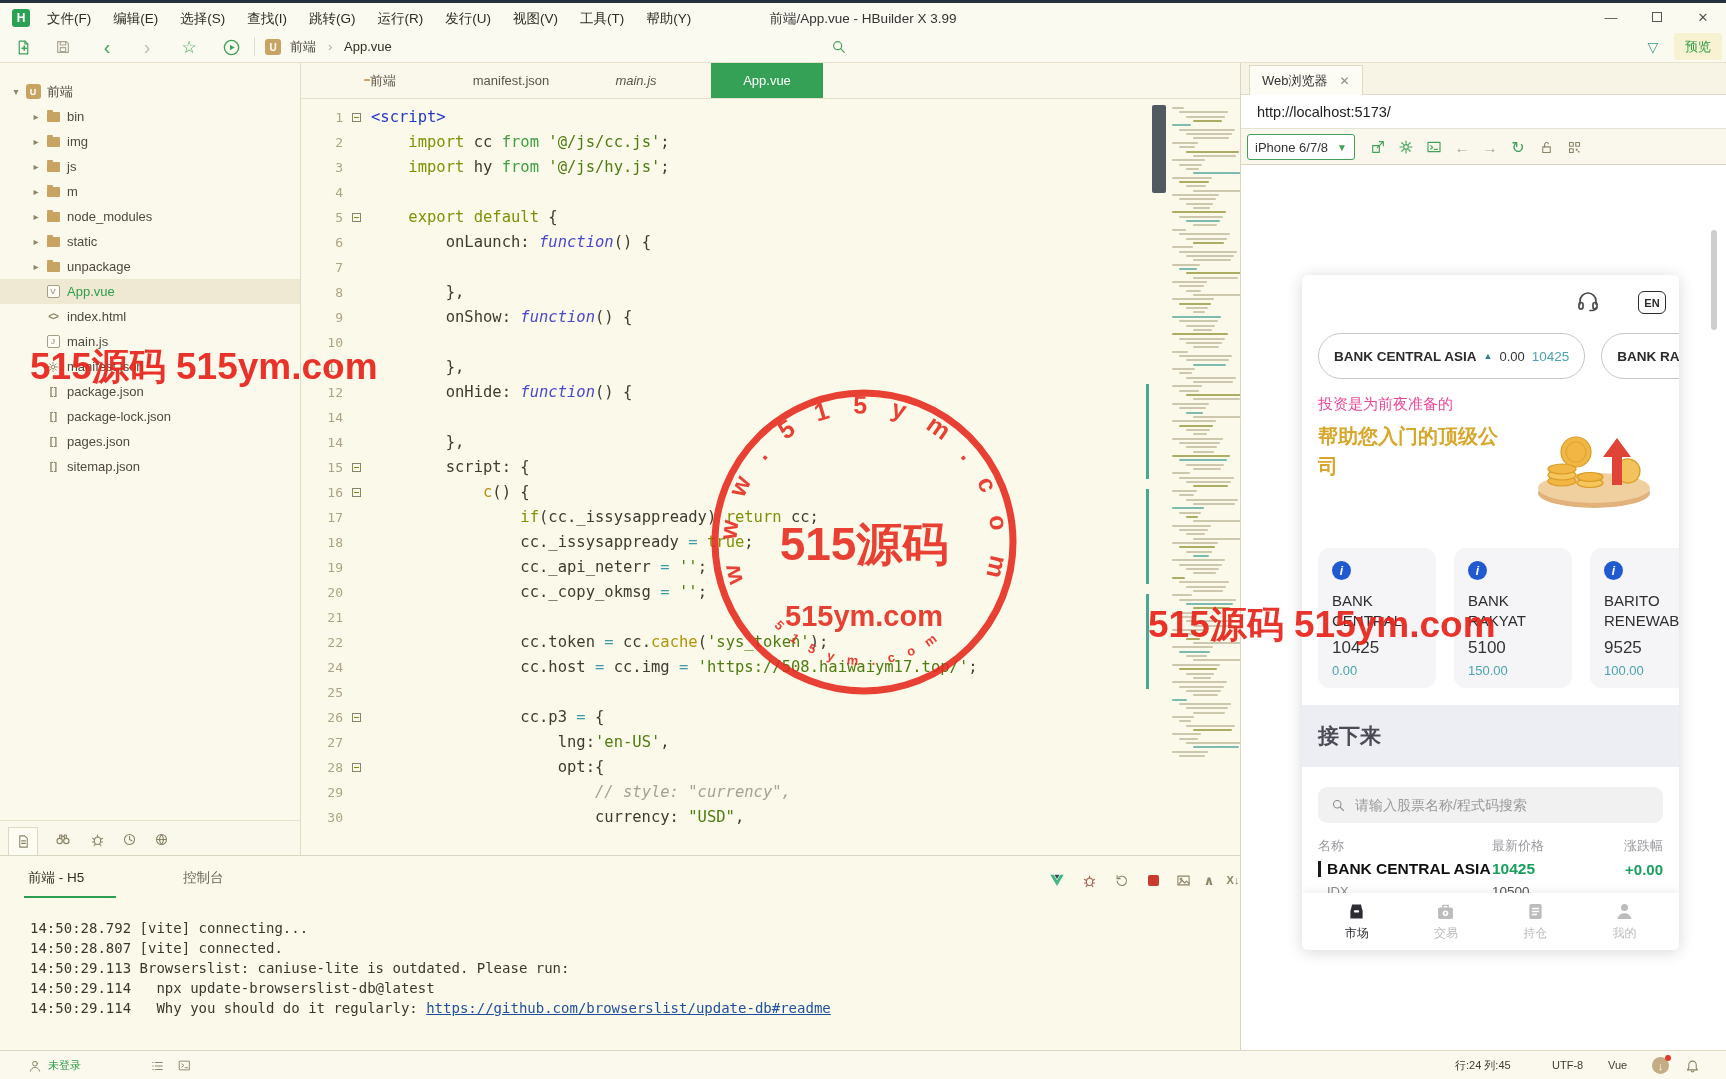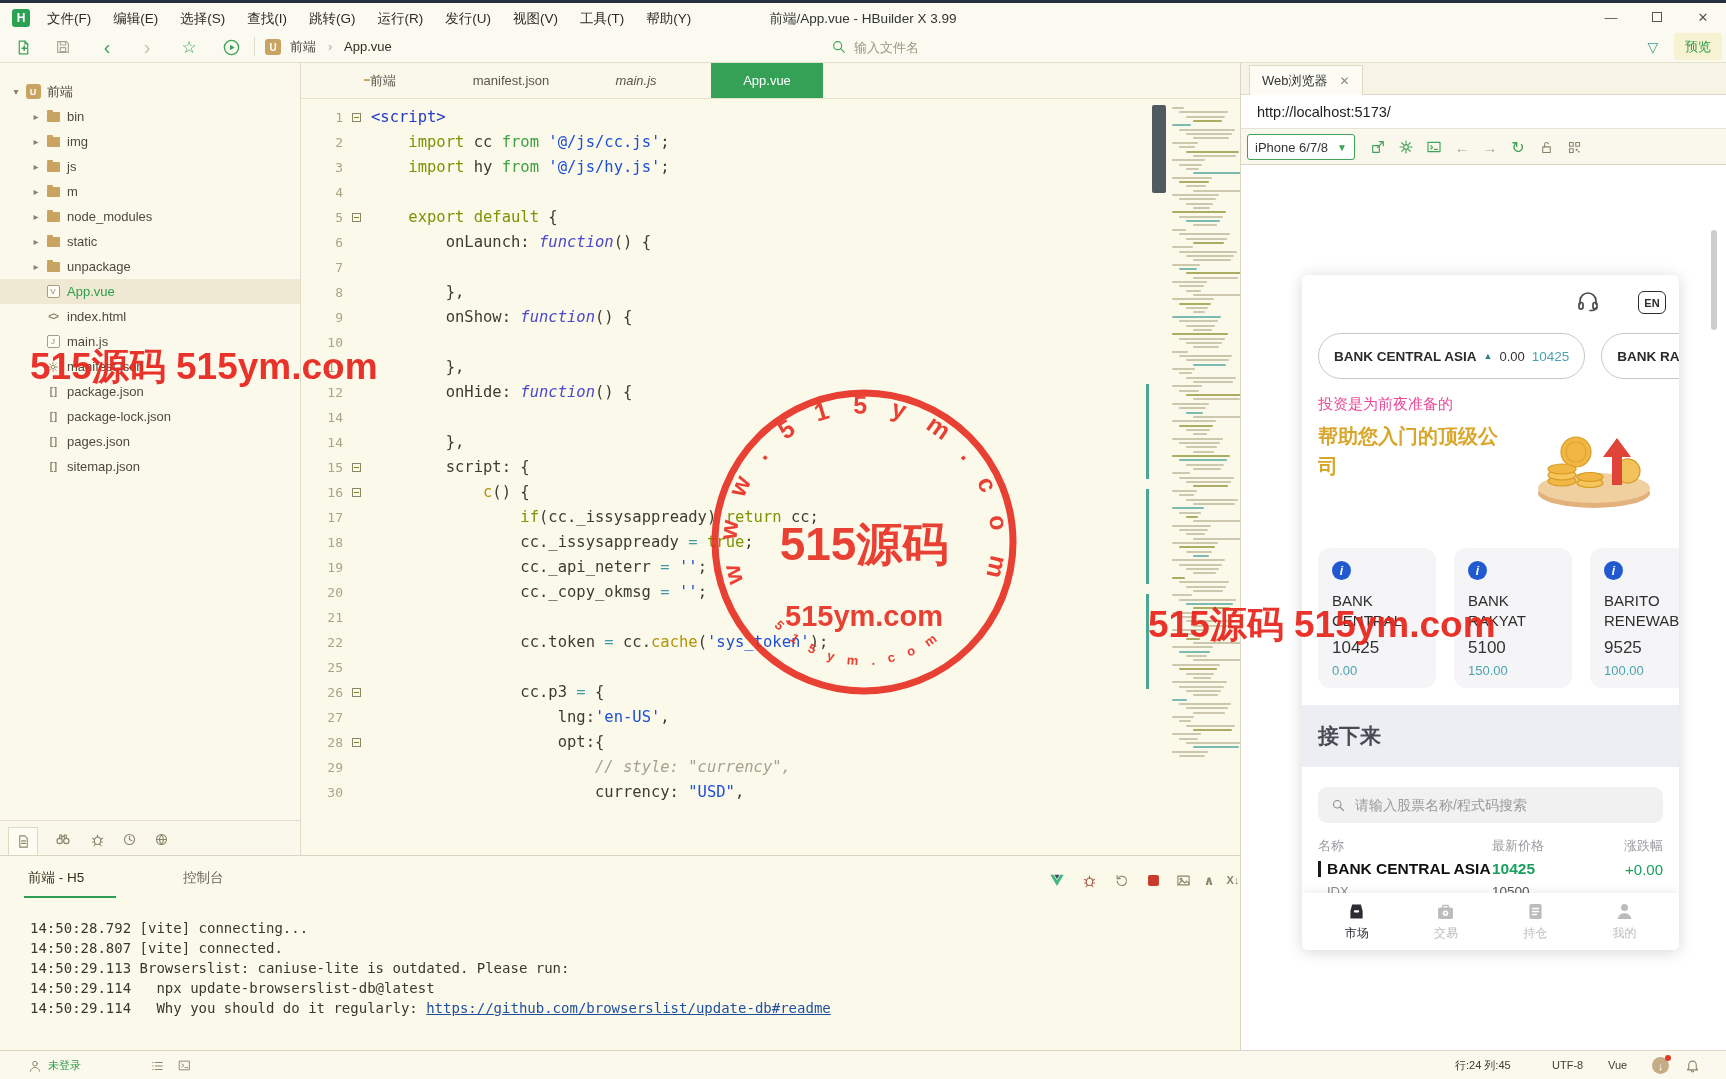--- a/index.html
+++ b/index.html
@@ -54,21 +54,21 @@
   .ed-tab{display:flex;align-items:center;justify-content:center;gap:6px;font-size:13px;color:#5a564a;white-space:nowrap}
   .ed-tab.preview{font-style:italic}
   .ed-tab.active{background:#35a157;color:#fff}
   #code-wrap{position:absolute;left:0;top:36px;right:0;bottom:0;padding-top:6px;overflow:hidden}
   .cl{display:flex;height:25px}
   .ln{width:42px;flex:none;text-align:right;color:#aba585;font-size:13px;line-height:25px;font-family:"DejaVu Sans Mono",monospace}
   .fold{width:28px;flex:none;position:relative}
   .fbox{position:absolute;left:9px;top:8px;width:9px;height:9px;border:1px solid #8a8468;background:#fbf9e9}
   .fbox::after{content:"";position:absolute;left:1px;right:1px;top:3px;border-top:1px solid #7d9007}
   .ct{white-space:pre;line-height:25px;font-family:"DejaVu Sans Mono",monospace;font-size:15.5px}
-  .sx-t{color:#2438c8}.sx-k{color:#7e9204}.sx-g{color:#3fa144}.sx-s{color:#1d4ed8}
+  .sx-t{color:#2438c8}.sx-k{color:#7e9204}.sx-g{color:#3fa144}.sx-s{color:#4d7c0f}
   .sx-f{color:#4a48cc;font-style:italic}.sx-c{color:#a5a292;font-style:italic}
   .sx-y{color:#b2930b}.sx-o{color:#3f9aa6}.sx-p{color:#3c3c30}
   #minimap{position:absolute;left:845px;top:0;width:92px;bottom:0;pointer-events:auto}
   .mm-dash{position:absolute;height:2px;border-radius:1px;opacity:.9}
   .mm-slider{position:absolute;left:6px;top:6px;width:14px;height:88px;background:#333d49;opacity:.85;border-radius:2px}
   .mm-strip{position:absolute;left:0;width:3px;background:#49a893}
 
   
   #console{position:absolute;left:0;top:855px;width:1240px;height:195px;border-top:1px solid #d9d5c1;background:#fbf9ea}
   .con-tab{position:absolute;top:0;height:44px;line-height:44px;font-size:13.5px}
@@ -114,21 +114,21 @@
   .band .t{margin-left:16px;font-size:21px;font-weight:bold;color:#4b4b55}
   .srch{position:absolute;left:16px;top:512px;width:345px;height:36px;background:#f1f1f2;border-radius:9px;display:flex;align-items:center;gap:9px;padding-left:13px;color:#8b8b8b}
   .srch input{border:none;outline:none;background:transparent;font-size:14px;color:#999;width:280px;font-family:inherit}
   .srch input::placeholder{color:#9a9a9a}
   .thead{position:absolute;left:16px;top:562px;width:345px;display:flex;font-size:13px;color:#9a9aa0}
   .thead .h1{width:174px}.thead .h2{width:100px}.thead .h3{flex:1;text-align:right}
   .trow{position:absolute;left:16px;top:585px;width:345px;display:flex;align-items:center}
   .trow .bar{width:3px;height:16px;background:#1a1a1a;margin-right:6px}
   .trow .n{width:165px;font-size:15.5px;font-weight:800;color:#0f0f0f;white-space:nowrap}
   .trow .p{width:100px;font-size:15.5px;font-weight:bold;color:#18a05c}
-  .trow .c{flex:1;text-align:right;font-size:15px;font-weight:normal;color:#18a05c}
+  .trow .c{flex:1;text-align:right;font-size:15px;font-weight:bold;color:#18a05c}
   .trow2{position:absolute;left:16px;top:609px;width:345px;display:flex}
   .trow2 .n{width:174px;font-size:13px;color:#8a8a90;padding-left:9px}
   .trow2 .p{width:100px;font-size:13.5px;color:#55555a}
   .navbar{position:absolute;left:0;top:618px;width:377px;height:57px;background:#fff;box-shadow:0 -2px 8px rgba(0,0,0,.07);display:flex;padding:0 10px}
   .nav-it{flex:1;display:flex;flex-direction:column;align-items:center;justify-content:center;gap:3px;color:#bcbcbc}
   .nav-it.active{color:#2c2c34}
   .nav-it .lb{font-size:12px}
 
   
   #statusbar{position:absolute;left:0;top:1050px;width:1726px;height:29px;background:#fbf9ee;border-top:1px solid #dcd8c4}
@@ -200,21 +200,20 @@
       </span>
     <span class="crumb" style="left:290px">前端</span>
     <span class="crumb" style="left:328px;color:#b0ac98">›</span>
     <span class="crumb" style="left:344px;color:#33301f">App.vue</span>
     <span class="tbi" style="left:828px;color:#3fa257">
         <svg width="16" height="16" viewBox="0 0 24 24" fill="none" stroke="currentColor" stroke-width="1.7" stroke-linecap="round" stroke-linejoin="round">
           <circle cx="10" cy="10" r="6"></circle>
           <path d="M14.5 14.5L20 20"></path>
         </svg>
       </span>
-    <input id="tb-search" placeholder="输入文件名" style="">
     <span class="tbi" style="left:1642px;color:#3a9a8a;font-size:14px">▽</span>
     <div id="preview-btn">预览</div>
   </div>
 
   <div id="explorer">
     <div id="file-tree">
         <div class="tree-row lvl0">
           <span class="caret">▾</span>
           <span class="ficon">
             <span class="ubadge" style="width:15px;height:15px;font-size:9px">U</span>
@@ -493,20 +492,25 @@
           </div>
           <div class="cl">
             <span class="ln">21</span>
             <span class="fold"></span>
             <span class="ct"></span>
           </div>
           <div class="cl">
             <span class="ln">22</span>
             <span class="fold"></span>
             <span class="ct"><span class="sx-p">                cc.token </span><span class="sx-o">=</span><span class="sx-p"> cc.</span><span class="sx-y">cache</span><span class="sx-p">(</span><span class="sx-s">'sys_token'</span><span class="sx-p">);</span></span>
+          </div>
+          <div class="cl">
+            <span class="ln">24</span>
+            <span class="fold"></span>
+            <span class="ct"><span class="sx-p">                cc.host </span><span class="sx-o">=</span><span class="sx-p"> cc.img </span><span class="sx-o">=</span><span class="sx-p"> </span><span class="sx-s">'https://508.haiwaiym17.top/'</span><span class="sx-p">;</span></span>
           </div>
           <div class="cl">
             <span class="ln">25</span>
             <span class="fold"></span>
             <span class="ct"></span>
           </div>
           <div class="cl">
             <span class="ln">26</span>
             <span class="fold">
               <span class="fbox"></span>

